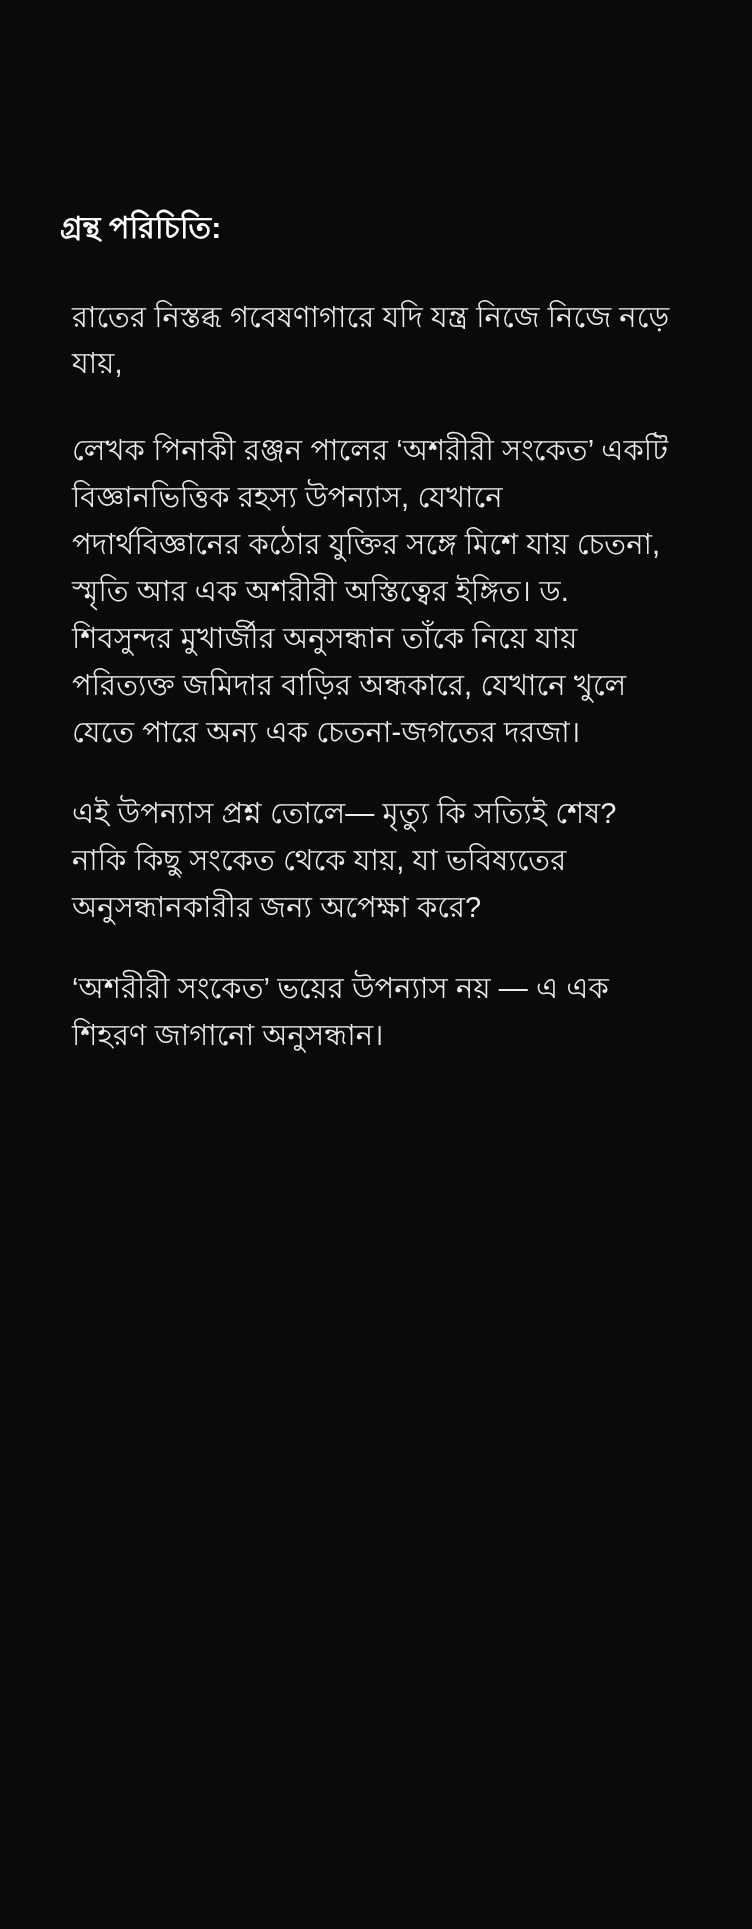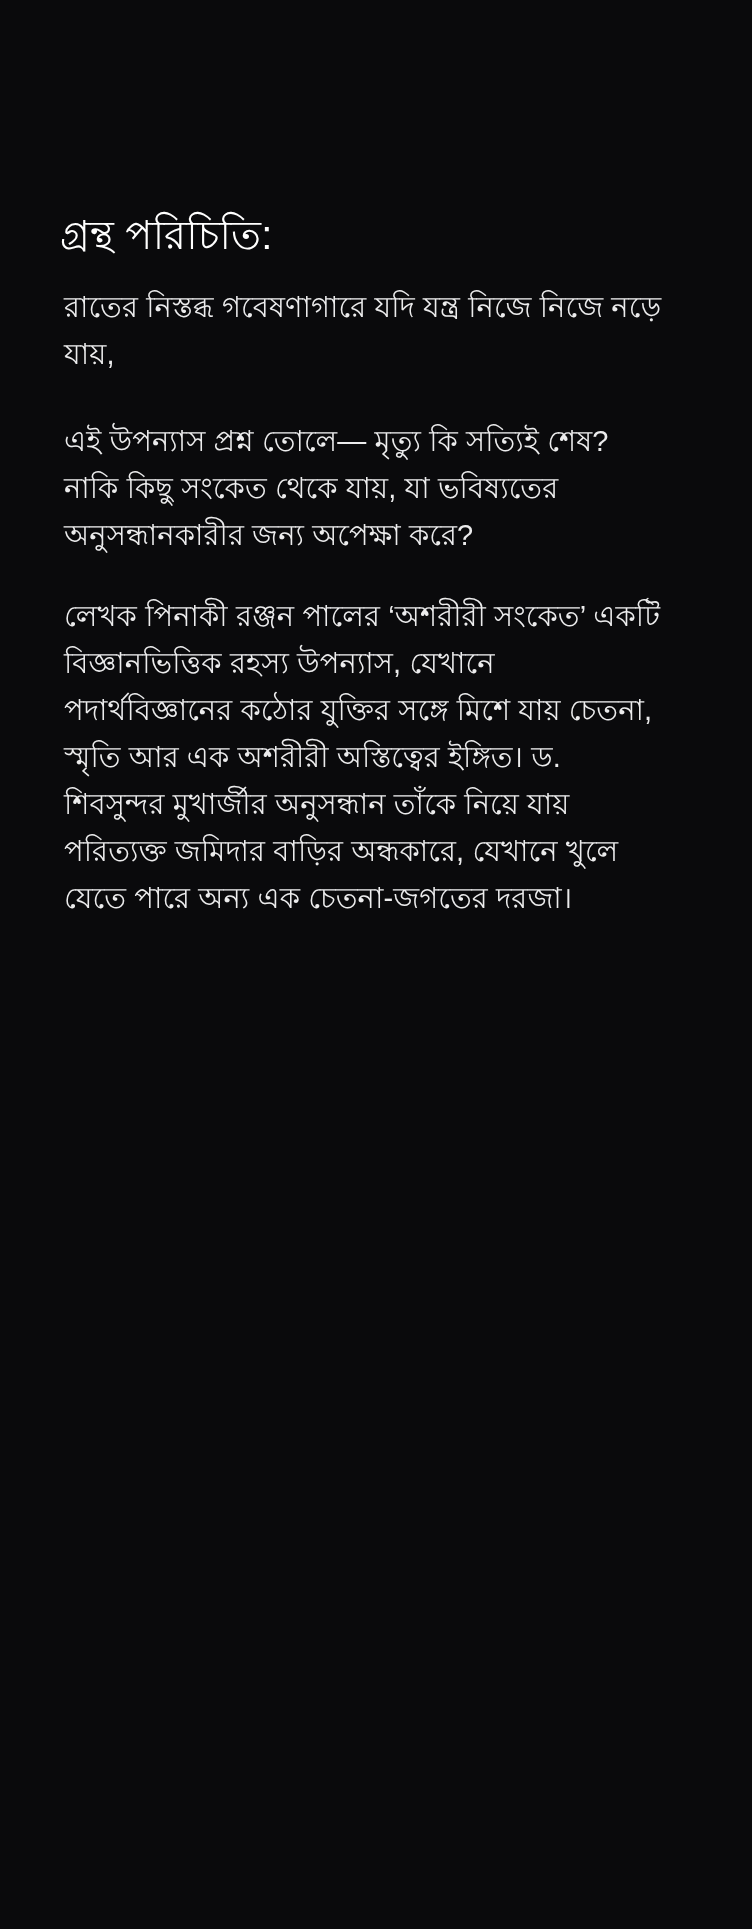--- a/index.html
+++ b/index.html
@@ -17,32 +17,32 @@
     -webkit-font-smoothing: antialiased;
   }
   .page {
     box-sizing: border-box;
     width: 752px;
     min-height: 1929px;
     padding: 208px 56px 0 60px;
     background: #0a0a0c;
   }
   .doc-heading {
-    font-size: 40px;
+    font-size: 30px;
     line-height: 1.35;
-    font-weight: 400;
+    font-weight: 700;
     letter-spacing: 0.2px;
-    margin: 0 0 22px 0;
+    margin: 0 0 45px 0;
     color: #ffffff;
   }
   .para {
     font-size: 29px;
     line-height: 1.62;
     font-weight: 400;
-    margin: 0 0 34px 4px;
+    margin: 0 0 34px 12px;
     color: #ececed;
     letter-spacing: 0.1px;
     max-width: 600px;
   }
   .para:last-child {
     margin-bottom: 0;
   }
   .para .line {
     display: block;
   }
@@ -57,18 +57,19 @@
 <body>
 
 <div class="page">
 
   <h1 class="doc-heading">গ্রন্থ পরিচিতি:</h1>
 
   <p class="para verse">
     <span class="line">রাতের নিস্তব্ধ গবেষণাগারে যদি যন্ত্র নিজে নিজে নড়ে যায়,</span>
   </p>
 
+  <p class="para">লেখক পিনাকী রঞ্জন পালের ‘অশরীরী সংকেত’ একটি বিজ্ঞানভিত্তিক রহস্য উপন্যাস, যেখানে পদার্থবিজ্ঞানের কঠোর যুক্তির সঙ্গে মিশে যায় চেতনা, স্মৃতি আর এক অশরীরী অস্তিত্বের ইঙ্গিত। ড. শিবসুন্দর মুখার্জীর অনুসন্ধান তাঁকে নিয়ে যায় পরিত্যক্ত জমিদার বাড়ির অন্ধকারে, যেখানে খুলে যেতে পারে অন্য এক চেতনা-জগতের দরজা।</p>
+
   <p class="para">এই উপন্যাস প্রশ্ন তোলে— মৃত্যু কি সত্যিই শেষ? নাকি কিছু সংকেত থেকে যায়, যা ভবিষ্যতের অনুসন্ধানকারীর জন্য অপেক্ষা করে?</p>
 
-  <p class="para">লেখক পিনাকী রঞ্জন পালের ‘অশরীরী সংকেত’ একটি বিজ্ঞানভিত্তিক রহস্য উপন্যাস, যেখানে পদার্থবিজ্ঞানের কঠোর যুক্তির সঙ্গে মিশে যায় চেতনা, স্মৃতি আর এক অশরীরী অস্তিত্বের ইঙ্গিত। ড. শিবসুন্দর মুখার্জীর অনুসন্ধান তাঁকে নিয়ে যায় পরিত্যক্ত জমিদার বাড়ির অন্ধকারে, যেখানে খুলে যেতে পারে অন্য এক চেতনা-জগতের দরজা।</p>
-
+  <p class="para closing">‘অশরীরী সংকেত’ ভয়ের উপন্যাস নয় — এ এক শিহরণ জাগানো অনুসন্ধান।</p>
 
 </div>
 
 </body></html>

